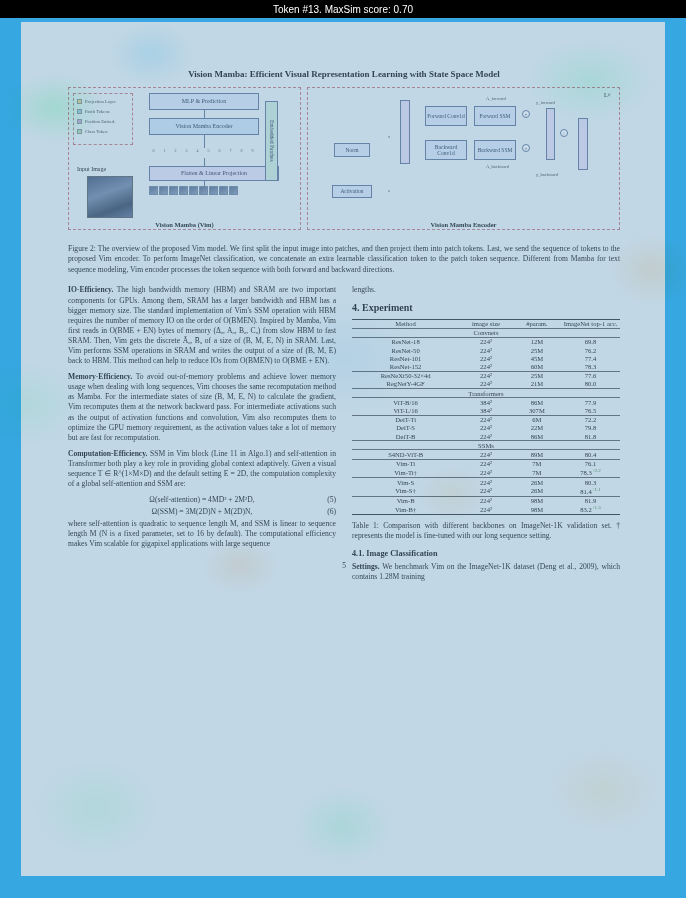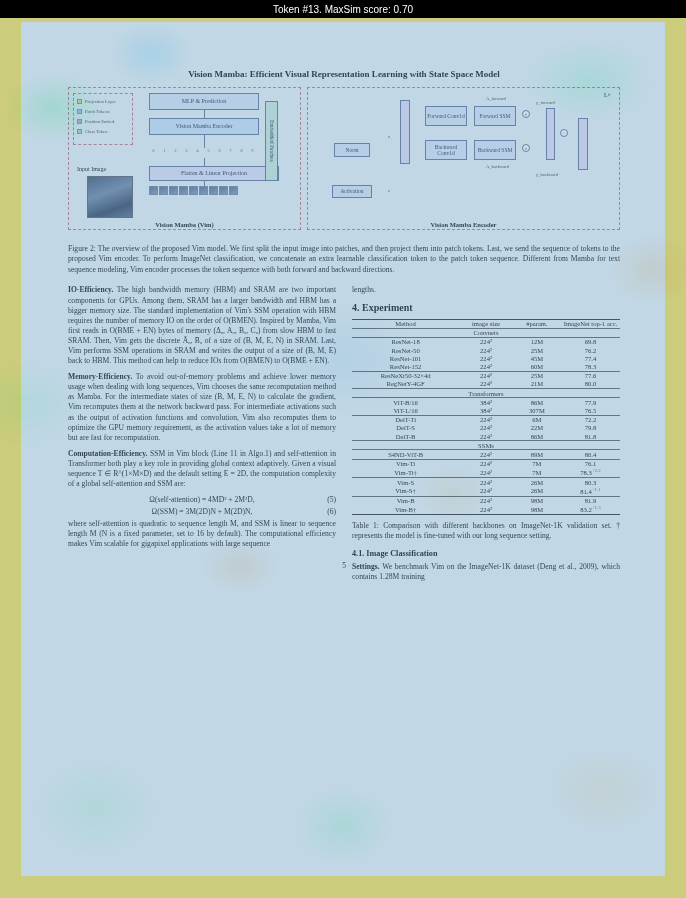--- a/index.html
+++ b/index.html
@@ -6,21 +6,21 @@
   html, body {
     margin: 0; padding: 0;
     width: 686px; height: 898px;
     background: #b9cfe0;
     font-family: "Liberation Serif", serif;
     overflow: hidden;
   }
   #root {
     position: relative;
     width: 686px; height: 898px;
-    background: #fde047;
+    background: #0ea5e9;
   }
   
   .heat {
     position: absolute; inset: 0;
     pointer-events: none;
     background:
       radial-gradient(ellipse 70px 50px at 8% 12%, rgba(120,255,180,0.30), rgba(120,255,180,0) 70%),
       radial-gradient(ellipse 60px 45px at 22% 6%, rgba(150,230,255,0.30), rgba(150,230,255,0) 70%),
       radial-gradient(ellipse 90px 60px at 86% 9%, rgba(130,255,200,0.25), rgba(130,255,200,0) 70%),
       radial-gradient(ellipse 60px 50px at 95% 30%, rgba(255,200,140,0.22), rgba(255,200,140,0) 70%),

